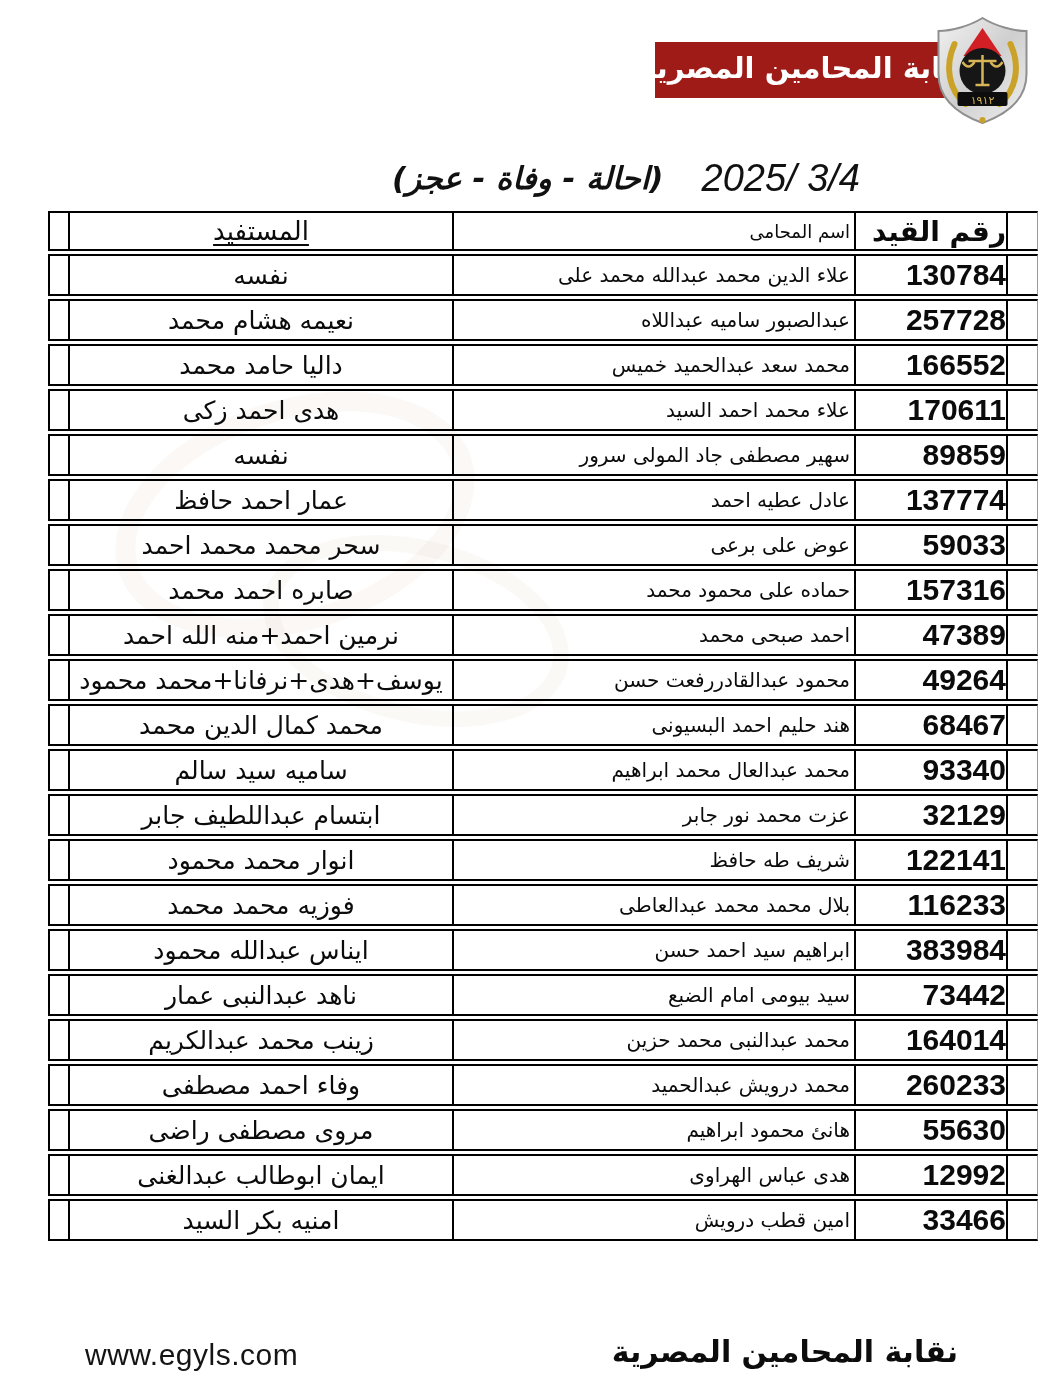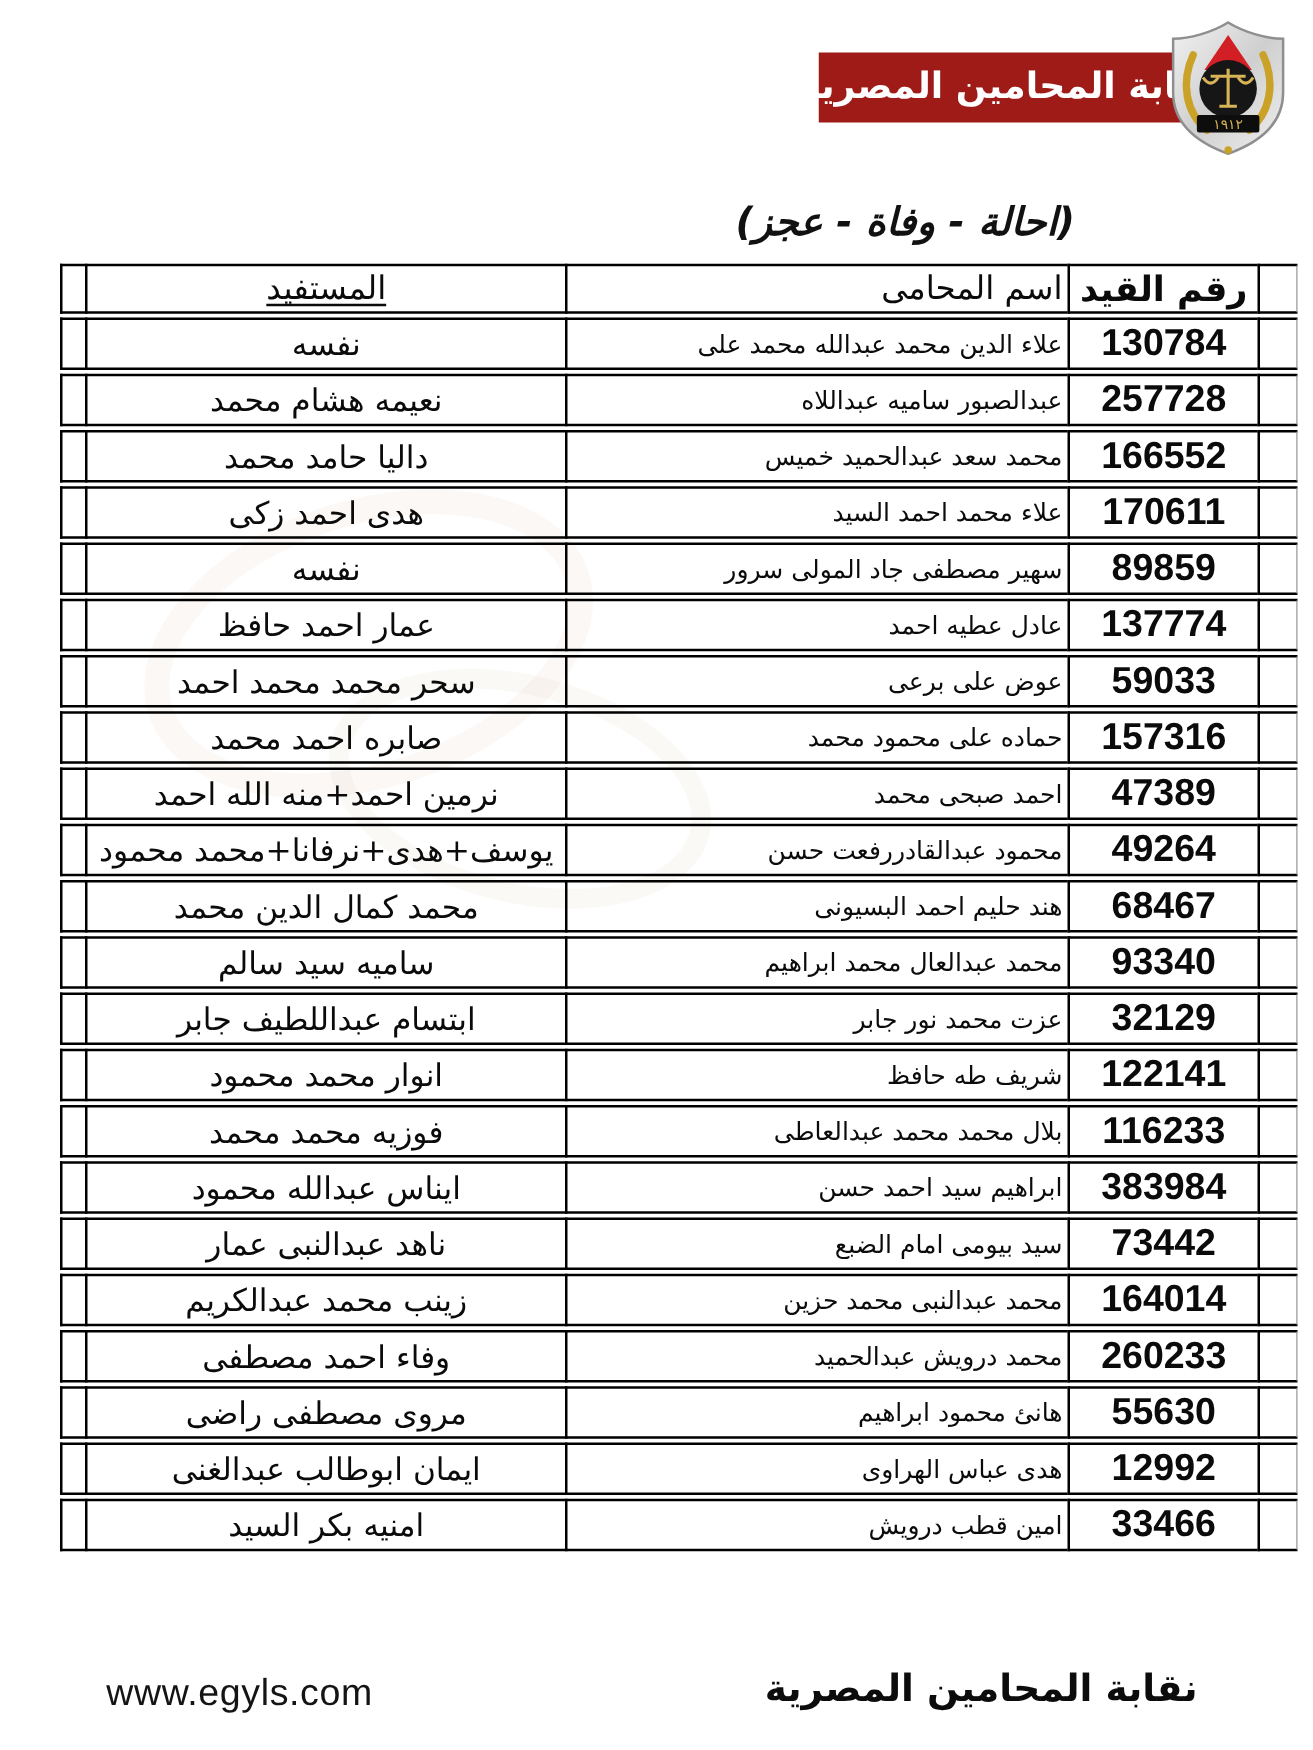--- a/index.html
+++ b/index.html
@@ -36,27 +36,27 @@
     direction:rtl;
   }
   td,th{
     border-top:2px solid #000;border-bottom:2px solid #000;
     padding:0;vertical-align:middle;overflow:visible;
     font-family:"DejaVu Sans",sans-serif;color:#0b0b0b;
   }
   td{height:38px;}
   tr.head td{height:36px;}
   .c-edge-r{border-right:1.5px solid #9a9a9a;border-left:2px solid #000;}
-  .c-num{border-left:2px solid #000;text-align:center;
+  .c-num{border-left:2px solid #000;text-align:right;
          font-family:"Liberation Sans",sans-serif;font-weight:bold;font-size:30px;margin-top:35px;}
   .c-lawyer{border-left:2px solid #000;text-align:right;padding-right:4px;font-size:20px;}
   .c-benef{border-left:2px solid #000;text-align:center;font-size:25px;}
   .c-edge-l{border-left:2px solid #000;}
   tr.head .c-num{font-size:28px;font-weight:bold;font-family:"DejaVu Sans",sans-serif;}
-  tr.head .c-lawyer{font-size:26px;font-weight:normal;padding-left:36px;}
+  tr.head .c-lawyer{font-size:18px;font-weight:normal;padding-left:36px;}
   tr.head .c-benef{font-size:26px;text-decoration:underline;text-underline-offset:4px;}
   
   .wm{position:absolute;border-radius:50%;pointer-events:none;}
   .wm1{left:110px;top:400px;width:330px;height:190px;transform:rotate(-18deg);
        border:20px solid rgba(190,140,100,0.06);}
   .wm2{left:260px;top:540px;width:280px;height:150px;transform:rotate(14deg);
        border:16px solid rgba(190,140,100,0.055);}
   
   .footer-site{
     position:absolute;left:85px;top:1338px;font-family:Liberation Sans, sans-serif;
@@ -96,20 +96,21 @@
     <path d="M35,48 q6,9 12,0"></path>
     <path d="M63,48 q6,9 12,0"></path>
     <line x1="48" y1="71" x2="62" y2="71"></line>
   </g>
   <rect x="30" y="78" width="50" height="14" rx="2" fill="#0d0d0d"></rect>
   <text x="55" y="89.5" text-anchor="middle" font-size="11" fill="#d7b456">١٩١٢</text>
   <circle cx="55" cy="106" r="3" fill="#c9a227"></circle>
 </svg>
 
 <div class="title-row">
+  <span class="title-date">2025/ 3/4</span>
   <span class="title-qualifier">(احالة - وفاة - عجز)</span>
 </div>
 
 <table class="main">
   <colgroup>
     <col style="width:32px">
       <col style="width:152px">
       <col style="width:402px">
     <col style="width:384px">
       <col style="width:20px">

